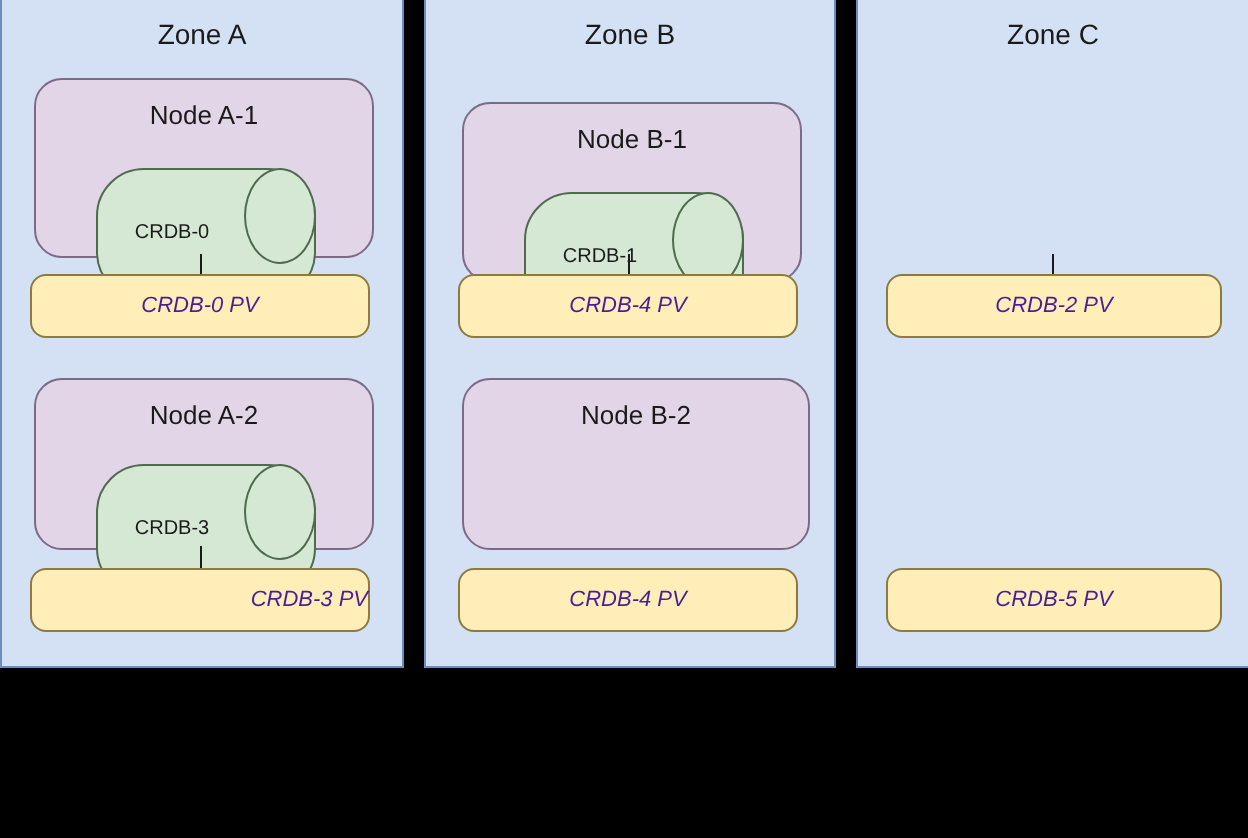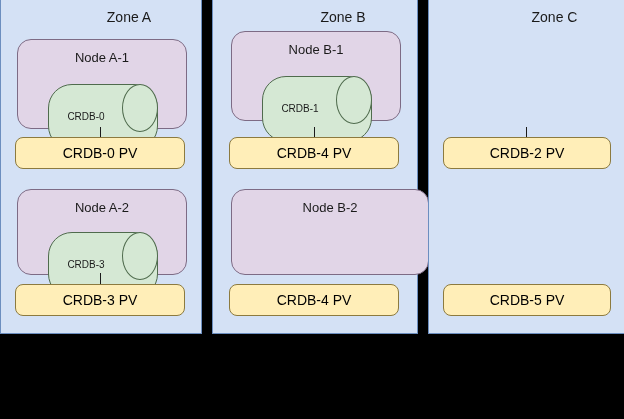--- a/index.html
+++ b/index.html
@@ -35,21 +35,20 @@
   }
   .zone-title {
     position: absolute;
     top: 10px;
     left: 0;
     width: 100%;
     text-align: center;
     font-size: 14px;
     color: #1a1a1a;
     line-height: 16px;
-    padding-left: 28px;
   }
 
   .zone-a { left: 0px;   width: 202px; }
   .zone-b { left: 212px; width: 206px; }
   .zone-c { left: 428px; width: 197px; }
 
   
   .node {
     position: absolute;
     background: #e1d5e7;
@@ -105,23 +104,24 @@
     position: absolute;
     background: #ffeeb8;
     border: 1px solid #8c7a3f;
     border-radius: 8px;
     box-sizing: border-box;
     display: flex;
     align-items: center;
     justify-content: center;
   }
   .pv-label {
-    font-size: 14px;
-    color: #000000;
+    font-size: 11px;
+    color: #4c1d95;
     line-height: 16px;
+    font-style: italic;
   }
 
   
   .connector {
     position: absolute;
     width: 1px;
     background: #1a1a1a;
   }
 </style>
 </head>
@@ -149,43 +149,43 @@
     <div class="node" style="left:16px; top:190px; width:170px; height:86px;">
       <div class="node-title">Node A-2</div>
       <div class="cyl" style="left:30px; top:42px; width:110px;">
         <div class="cyl-cap"></div>
         <div class="cyl-label">CRDB-3</div>
       </div>
     </div>
 
     <div class="connector" style="left:99px; top:274px; height:12px;"></div>
 
-    <div class="pv" style="left:14px; top:285px; width:170px; height:32px;">
+    <div class="pv" style="left:14px; top:285px; width:170px; height:32px;justify-content:flex-end;">
       <span class="pv-label">CRDB-3 PV</span>
     </div>
   </div>
 
   <div class="zone zone-b">
     <div class="zone-title">Zone B</div>
 
-    <div class="node" style="left:18px; top:32px; width:170px; height:90px;">
+    <div class="node" style="left:18px; top:52px; width:170px; height:90px;">
       <div class="node-title">Node B-1</div>
       <div class="cyl" style="left:30px; top:44px; width:110px;">
         <div class="cyl-cap"></div>
         <div class="cyl-label">CRDB-1</div>
       </div>
     </div>
 
     <div class="connector" style="left:101px; top:128px; height:12px;"></div>
 
     <div class="pv" style="left:16px; top:138px; width:170px; height:32px;">
       <span class="pv-label">CRDB-4 PV</span>
     </div>
 
-    <div class="node" style="left:18px; top:190px; width:198px; height:86px;">
+    <div class="node" style="left:18px; top:190px; width:174px; height:86px;">
       <div class="node-title">Node B-2</div>
     </div>
 
     <div class="pv" style="left:16px; top:285px; width:170px; height:32px;">
       <span class="pv-label">CRDB-4 PV</span>
     </div>
   </div>
 
   <div class="zone zone-c">
     <div class="zone-title">Zone C</div>

